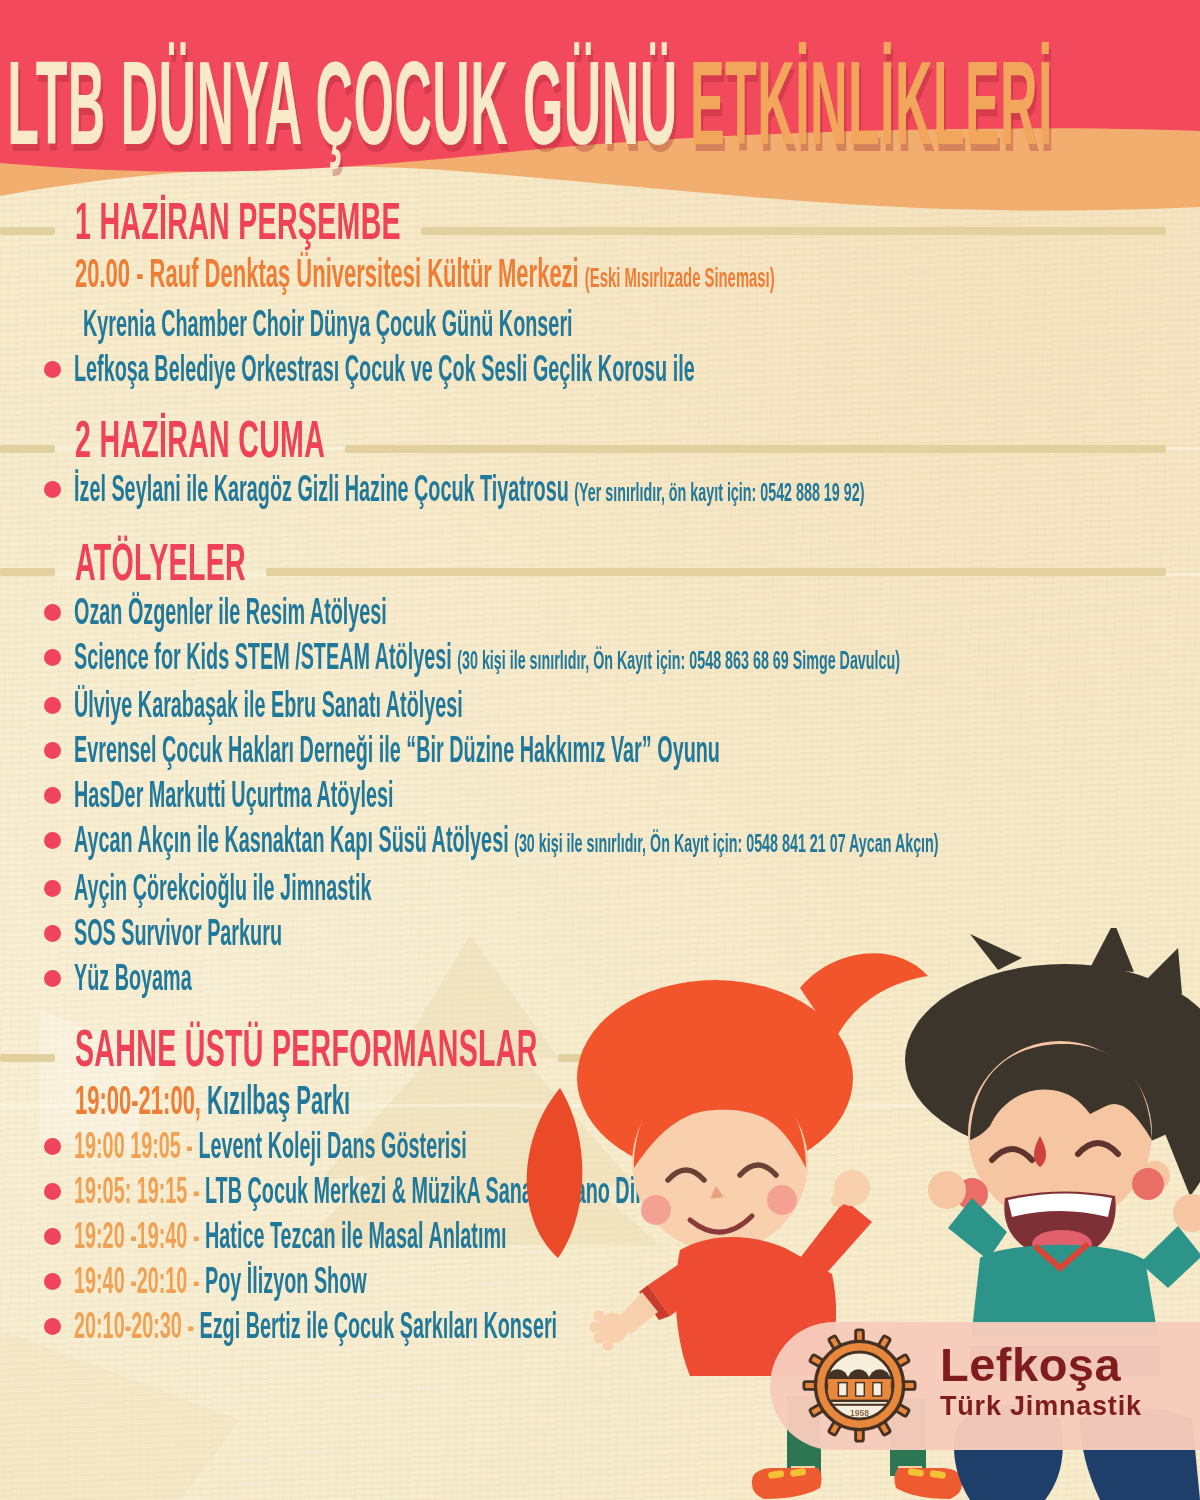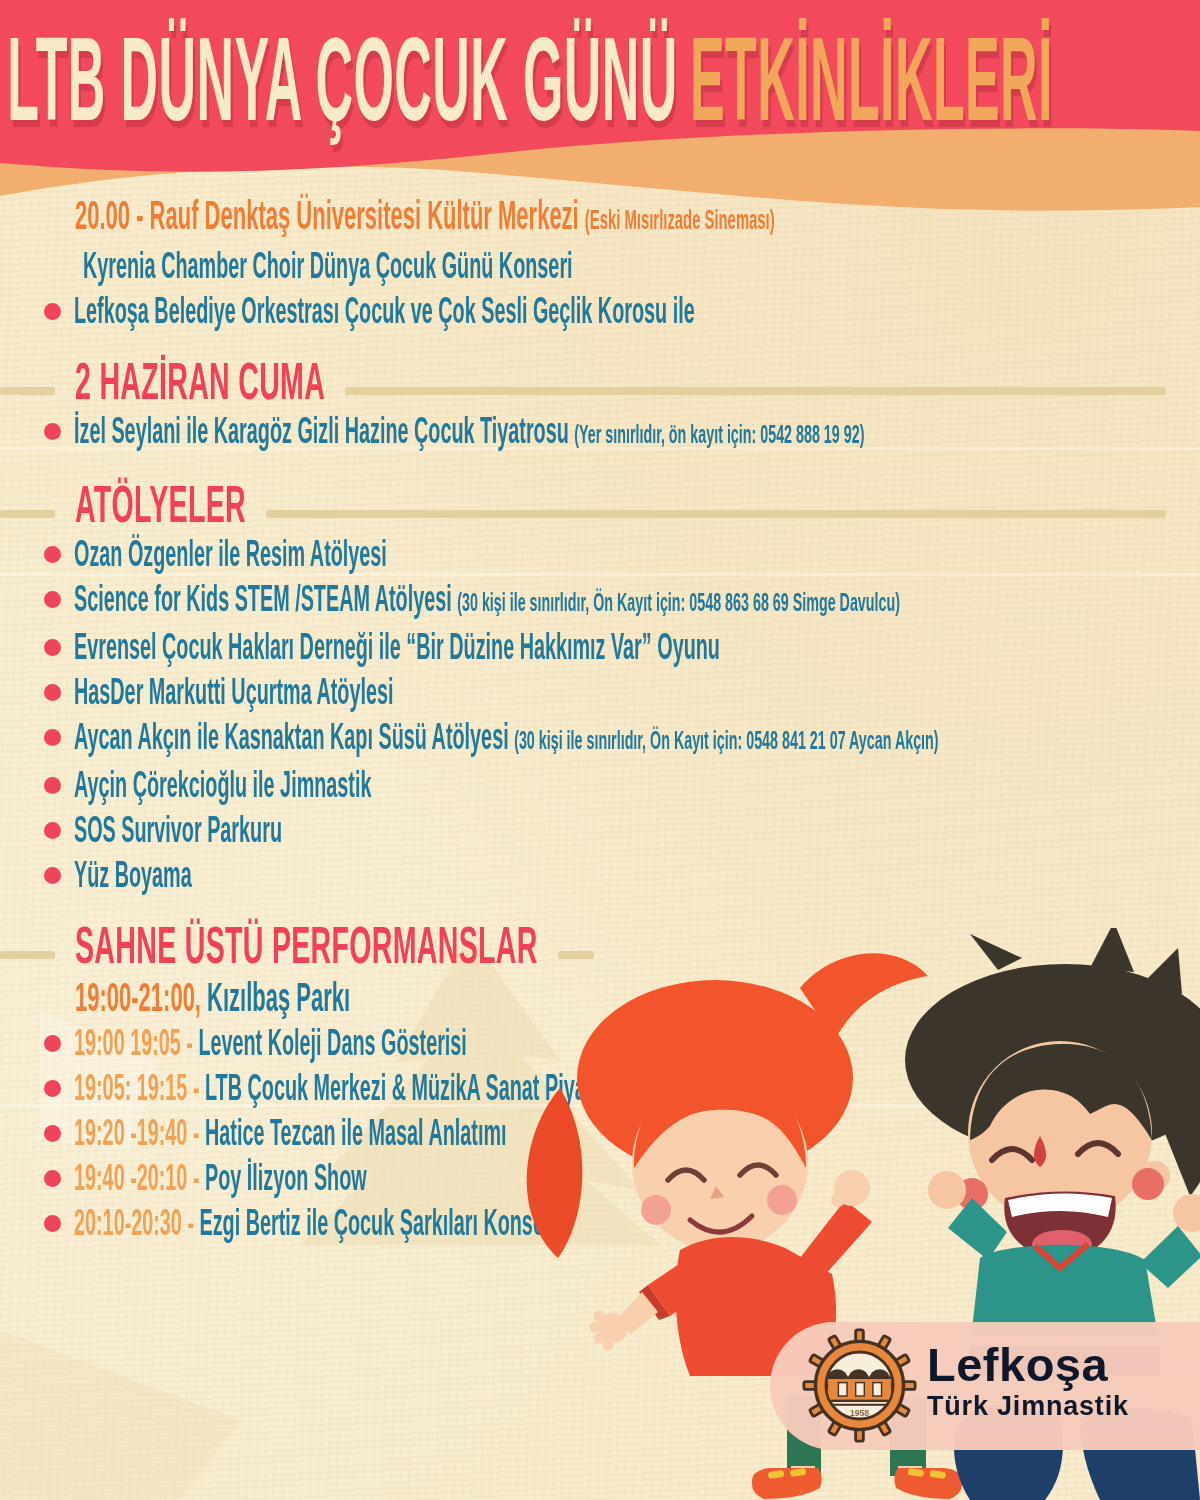--- a/index.html
+++ b/index.html
@@ -8,21 +8,21 @@
     background:
       radial-gradient(ellipse at 85% 10%, rgba(236,190,140,.20), transparent 55%),
       radial-gradient(ellipse at 10% 70%, rgba(255,255,255,.18), transparent 50%),
       repeating-linear-gradient(178deg, rgba(120,90,40,.03) 0 2px, rgba(255,255,255,.03) 2px 6px),
       repeating-linear-gradient(92deg, rgba(120,90,40,.015) 0 3px, transparent 3px 9px),
       #f7ebca;}
   .watermarks{position:absolute;inset:0;z-index:0;}
   .crease{position:absolute;left:0;right:0;height:3px;background:rgba(255,252,240,.4);z-index:1;}
   
   .waves{position:absolute;top:0;left:0;z-index:1;display:block;}
-  .title-wrap{position:absolute;top:4px;left:0;width:1060px;height:150px;z-index:2;
+  .title-wrap{position:absolute;top:28px;left:0;width:1060px;height:150px;z-index:2;
     display:flex;justify-content:center;align-items:center;}
   .title-inner{display:inline-block;white-space:nowrap;font-weight:bold;font-size:118px;
     letter-spacing:1px;transform:scaleX(.44);transform-origin:50% 50%;
     text-shadow:5px 7px 0 rgba(150,30,48,.30);}
   .t-main{color:#f8eac8;margin-right:28px;}
   .t-accent{color:#f2a65c;}
   
   .sections{position:absolute;left:75px;top:195px;right:0;z-index:3;}
   .section{margin-bottom:26px;}
   .heading-row{display:flex;align-items:flex-end;height:52px;margin-bottom:6px;position:relative;}
@@ -43,21 +43,21 @@
   .p-orange-small{color:#ee7d35;font-size:27px;}
   .p-time{color:#f0a153;}
   .p-teal{color:#20789b;}
   .p-teal-small{color:#20789b;font-size:26px;}
   
   .kids{position:absolute;left:500px;top:928px;z-index:4;display:block;}
   
   .logo-band{position:absolute;left:770px;top:1322px;width:440px;height:128px;z-index:5;
     background:rgba(246,202,187,.97);border-radius:64px 0 0 64px;}
   .emblem{position:absolute;left:32px;top:6px;display:block;}
-  .logo-text{position:absolute;left:157px;top:18px;color:#0f172a;}
+  .logo-text{position:absolute;left:170px;top:18px;color:#7f1d1d;}
   .logo-name{font-size:47px;font-weight:bold;letter-spacing:.5px;line-height:50px;}
   .logo-sub{font-size:27px;font-weight:bold;letter-spacing:.8px;line-height:32px;}
 </style>
 </head>
 <body>
 
 <div class="poster">
 
   <svg class="watermarks" width="1200" height="1500" viewBox="0 0 1200 1500">
     <path d="M470,935 L560,1060 L520,1055 L640,1190 L585,1180 L660,1245 L300,1245 L370,1175 L320,1180 L430,1058 L395,1062 Z" fill="#eddcb2" opacity="0.55"></path>
@@ -75,20 +75,25 @@
   </svg>
 
   <div class="title-wrap">
     <div class="title-inner">
       <span class="t-main">LTB DÜNYA ÇOCUK GÜNÜ</span><span class="t-accent">ETKİNLİKLERİ</span>
     </div>
   </div>
 
   <main class="sections" id="sections">
       <section class="section">
+        <div class="heading-row">
+          <span class="stub"></span>
+          <h2 class="heading cond" style="margin-right: -266.85px;">1 HAZİRAN PERŞEMBE</h2>
+          <span class="rule"></span>
+        </div>
         <div class="line info">
           <span class="cond t" style="margin-right: -572.4px;"><span class="p-orange">20.00 - Rauf Denktaş Üniversitesi Kültür Merkezi </span><span class="p-orange-small">(Eski Mısırlızade Sineması)</span></span>
         </div>
         <div class="line cont">
           <span class="cond t" style="margin-right: -400.5px;"><span class="p-teal">Kyrenia Chamber Choir Dünya Çocuk Günü Konseri</span></span>
         </div>
         <div class="line bullet">
           <span class="dot"></span>
           <span class="cond t" style="margin-right: -508.05px;"><span class="p-teal">Lefkoşa Belediye Orkestrası Çocuk ve Çok Sesli Geçlik Korosu ile</span></span>
         </div>
@@ -110,20 +115,24 @@
           <h2 class="heading cond" style="margin-right: -139.95px;">ATÖLYELER</h2>
           <span class="rule"></span>
         </div>
         <div class="line bullet">
           <span class="dot"></span>
           <span class="cond t" style="margin-right: -256.05px;"><span class="p-teal">Ozan Özgenler ile Resim Atölyesi</span></span>
         </div>
         <div class="line bullet">
           <span class="dot"></span>
           <span class="cond t" style="margin-right: -675.9px;"><span class="p-teal">Science for Kids STEM /STEAM Atölyesi </span><span class="p-teal-small">(30 kişi ile sınırlıdır, Ön Kayıt için: 0548 863 68 69 Simge Davulcu)</span></span>
+        </div>
+        <div class="line bullet">
+          <span class="dot"></span>
+          <span class="cond t" style="margin-right: -318.15px;"><span class="p-teal">Ülviye Karabaşak ile Ebru Sanatı Atölyesi</span></span>
         </div>
         <div class="line bullet">
           <span class="dot"></span>
           <span class="cond t" style="margin-right: -528.3px;"><span class="p-teal">Evrensel Çocuk Hakları Derneği ile “Bir Düzine Hakkımız Var” Oyunu</span></span>
         </div>
         <div class="line bullet">
           <span class="dot"></span>
           <span class="cond t" style="margin-right: -261.45px;"><span class="p-teal">HasDer Markutti Uçurtma Atöylesi</span></span>
         </div>
         <div class="line bullet">

